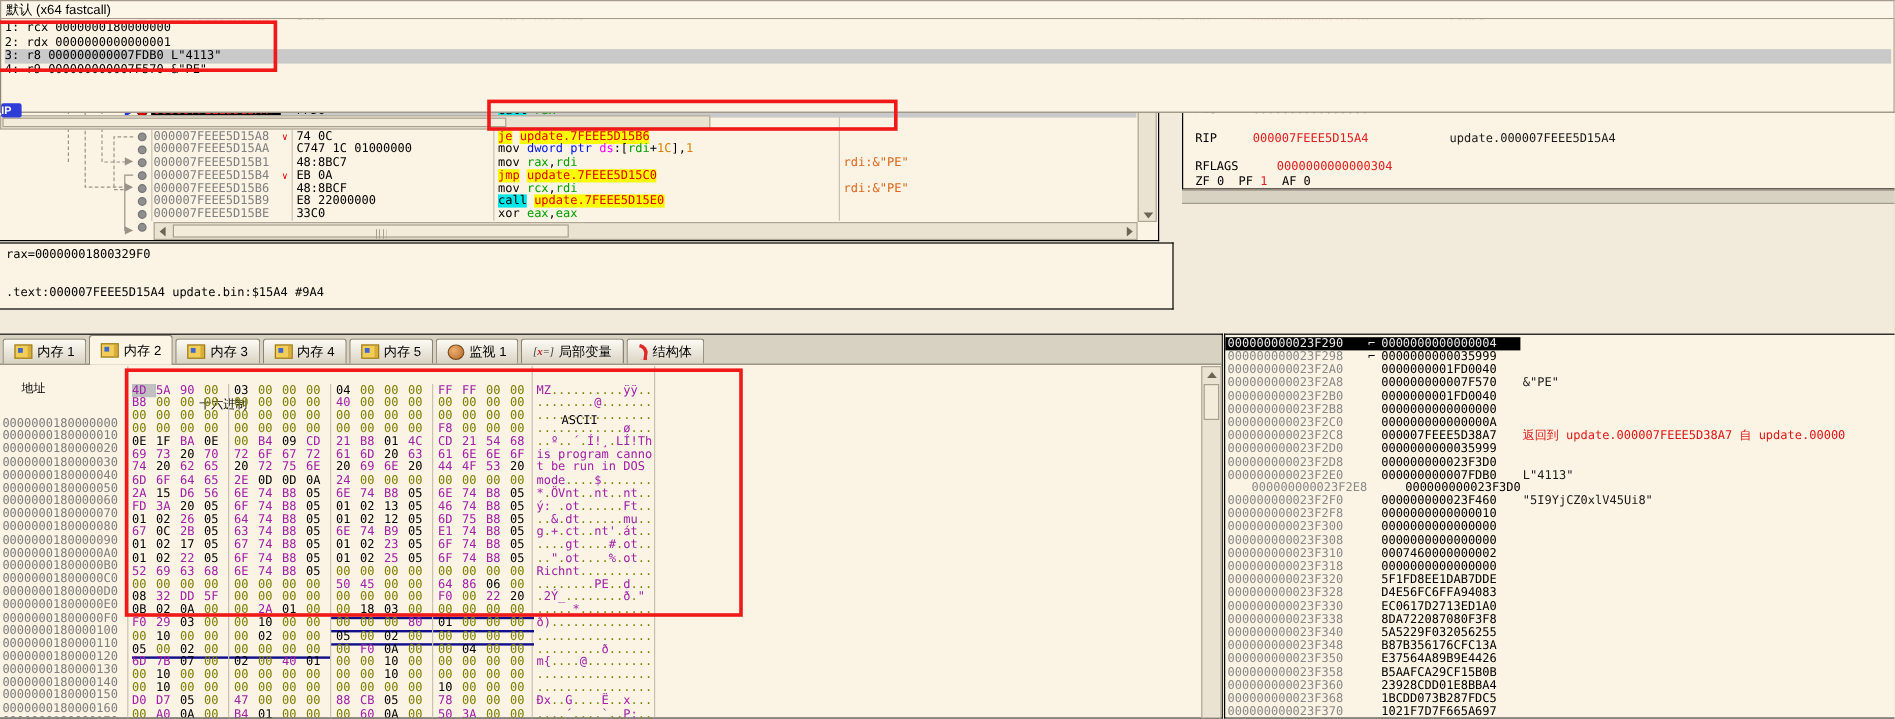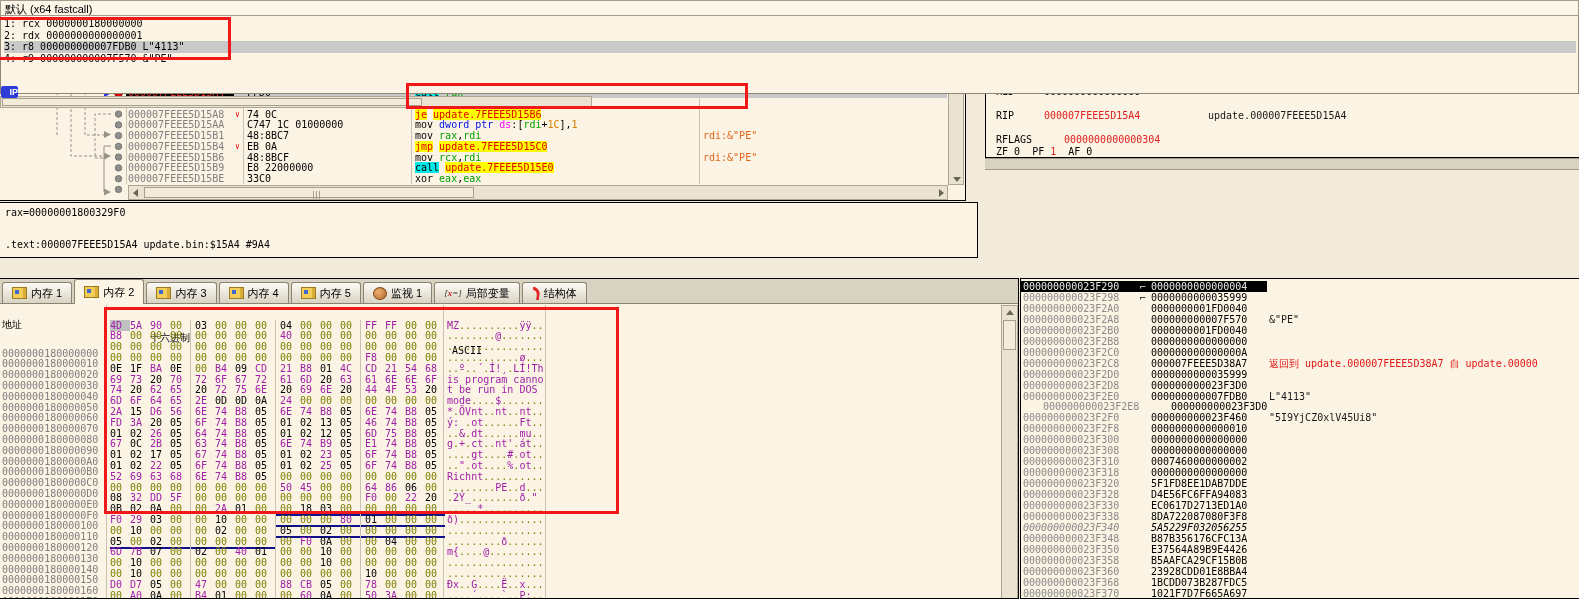--- a/index.html
+++ b/index.html
@@ -64,21 +64,21 @@
        border-radius:3px 3px 0 0;font-family:"Liberation Sans",sans-serif;font-size:11px;white-space:nowrap;}
   .tab.active{height:24px;background:#FCF5E6;margin-bottom:-1px;z-index:2;}
   .ic{display:inline-block;position:relative;}
   .ic-mem{width:13px;height:10px;background:#F2CE58;border:1px solid #9C7A20;box-shadow:inset -3px 0 #D8AE38;}
   .ic-mem::before{content:"";position:absolute;left:2px;top:2px;width:4px;height:4px;background:#4068D0;}
   .ic-dog{width:12px;height:11px;border-radius:50%;background:radial-gradient(circle at 35% 35%,#F0B070,#B06828);border:1px solid #7A4818;}
   .ic-xeq{font:italic 9px "Liberation Serif",serif;color:#333;}
   .ic-xeq b{color:#C02020;font-style:italic;}
   .ic-cane{width:8px;height:13px;border:3px solid #E02828;border-left:none;border-bottom:none;
            border-radius:0 8px 0 0;transform:rotate(8deg);box-sizing:border-box;}
-  .dumphead{position:absolute;top:26px;height:13px;line-height:13px;left:0;right:0;white-space:pre;padding-left:40px;}
+  .dumphead{position:absolute;top:26px;height:13px;line-height:13px;left:16px;right:0;white-space:pre;padding-left:40px;}
   .dh{position:absolute;}
   .mrow{position:absolute;left:0;right:18px;height:11px;line-height:11px;white-space:pre;}
   .mrow .ma{position:absolute;left:2px;color:#7F7F7F;margin-top:28px;}
   .hexb{position:absolute;left:110px;}
   .hexb span{display:inline-block;width:20px;box-sizing:content-box;}
   .hexb span.gsep{border-left:1px solid #C9C1B1;padding-left:4px;}
   .asc{position:absolute;left:447px;}
   .ol{color:#7D7F00}.pu{color:#A020A8}
   .ul{border-bottom:2px solid #10108C}
   .selb{background:#C0C0C0}
@@ -90,21 +90,21 @@
   .srow .sbr{position:absolute;left:119px;color:#000;}
   .srow .sv{position:absolute;left:130px;color:#000;}
   .srow .sc{position:absolute;left:248px;color:#1A1A1A;}
   .srow .sc.red{color:#E01818;}
   .srow.sel .selband{position:absolute;left:0;width:246px;top:0;bottom:0;background:#000;}
   .srow.sel .sa,.srow.sel .sv,.srow.sel .sbr{color:#E8E8E8;}
 
   
   .redbox{position:absolute;border:3px solid #F01818;z-index:60;pointer-events:none;}
   .iplabel{position:absolute;left:1px;top:86px;width:17px;height:12px;background:#2E3CD8;color:#FFF;
-           font:bold 9px "Liberation Sans",sans-serif;text-align:right;line-height:12px;border-radius:2px;z-index:5;}
+           font:bold 9px "Liberation Sans",sans-serif;text-align:left;line-height:12px;border-radius:2px;z-index:5;}
 </style>
 </head>
 <body>
 
 <div class="screen">
 
   <div class="panel disasm">
     <svg width="128" height="201" style="position:absolute;left:0;top:0">
       <g stroke="#9A9488" fill="none" stroke-dasharray="3,2">
         <path d="M111,28 H85 V135 H107"></path>
@@ -312,21 +312,21 @@
         <div class="srow" style="top: 133.4px;"><span class="sa">000000000023F2F0</span><span class="sv">000000000023F460</span><span class="sc">"5I9YjCZ0xlV45Ui8"</span></div>
         <div class="srow" style="top: 144.35px;"><span class="sa">000000000023F2F8</span><span class="sv">0000000000000010</span></div>
         <div class="srow" style="top: 155.3px;"><span class="sa">000000000023F300</span><span class="sv">0000000000000000</span></div>
         <div class="srow" style="top: 166.25px;"><span class="sa">000000000023F308</span><span class="sv">0000000000000000</span></div>
         <div class="srow" style="top: 177.2px;"><span class="sa">000000000023F310</span><span class="sv">0007460000000002</span></div>
         <div class="srow" style="top: 188.15px;"><span class="sa">000000000023F318</span><span class="sv">0000000000000000</span></div>
         <div class="srow" style="top: 199.1px;"><span class="sa">000000000023F320</span><span class="sv">5F1FD8EE1DAB7DDE</span></div>
         <div class="srow" style="top: 210.05px;"><span class="sa">000000000023F328</span><span class="sv">D4E56FC6FFA94083</span></div>
         <div class="srow" style="top: 221px;"><span class="sa">000000000023F330</span><span class="sv">EC0617D2713ED1A0</span></div>
         <div class="srow" style="top: 231.95px;"><span class="sa">000000000023F338</span><span class="sv">8DA722087080F3F8</span></div>
-        <div class="srow" style="top: 242.9px; font-style: italic;"><span class="sa">000000000023F340</span><span class="sv">5A5229F032056255</span></div>
+        <div class="srow" style="top: 242.9px;"><span class="sa">000000000023F340</span><span class="sv">5A5229F032056255</span></div>
         <div class="srow" style="top: 253.85px;"><span class="sa">000000000023F348</span><span class="sv">B87B356176CFC13A</span></div>
         <div class="srow" style="top: 264.8px;"><span class="sa">000000000023F350</span><span class="sv">E37564A89B9E4426</span></div>
         <div class="srow" style="top: 275.75px;"><span class="sa">000000000023F358</span><span class="sv">B5AAFCA29CF15B0B</span></div>
         <div class="srow" style="top: 286.7px;"><span class="sa">000000000023F360</span><span class="sv">23928CDD01E8BBA4</span></div>
         <div class="srow" style="top: 297.65px;"><span class="sa">000000000023F368</span><span class="sv">1BCDD073B287FDC5</span></div>
         <div class="srow" style="top: 308.6px;"><span class="sa">000000000023F370</span><span class="sv">1021F7D7F665A697</span></div>
       </div>
   </div>
 
 </div>

